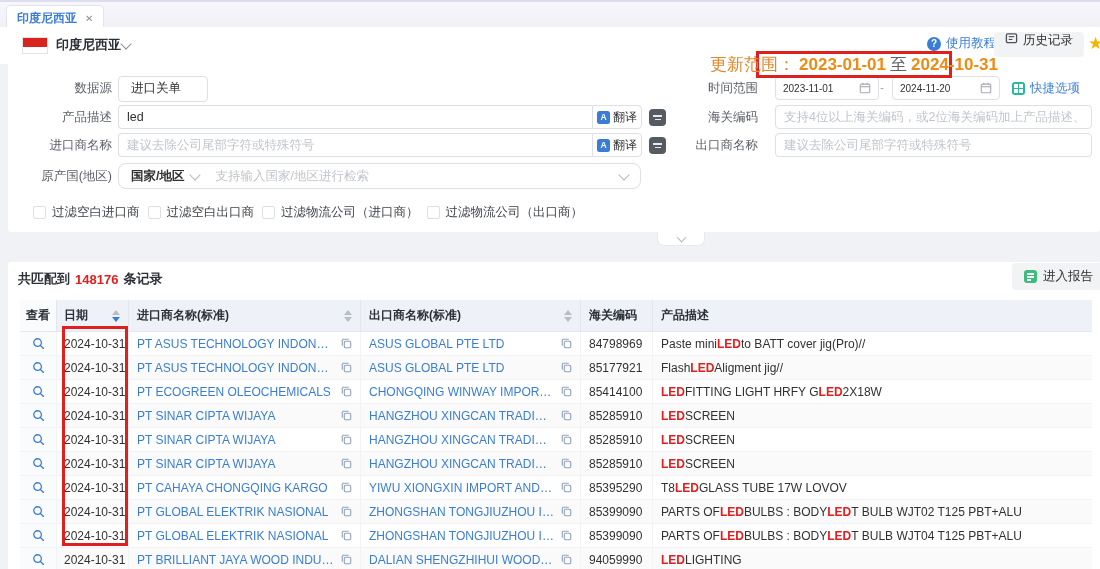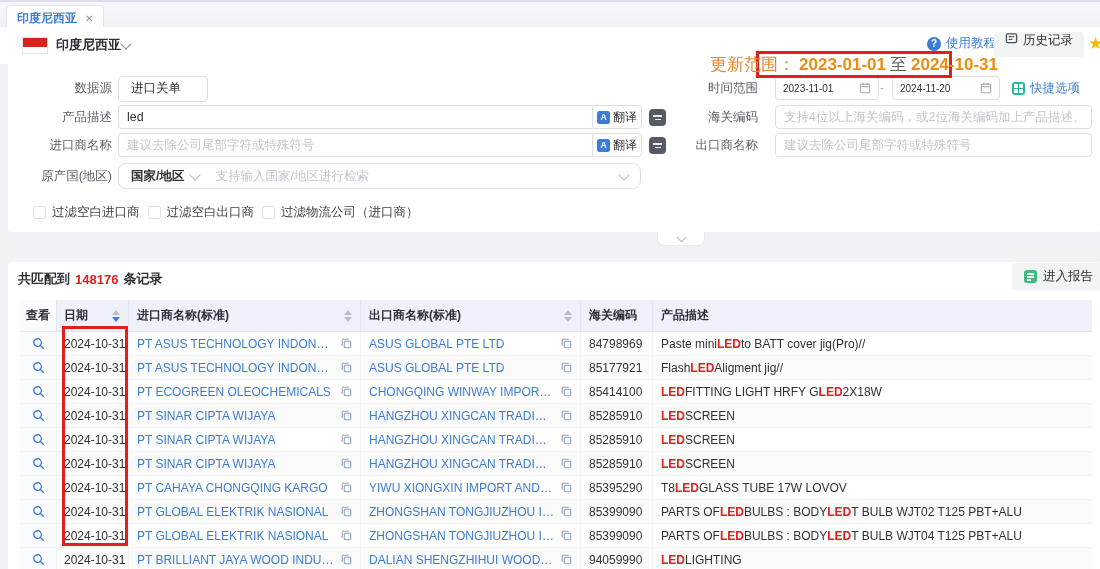--- a/index.html
+++ b/index.html
@@ -271,20 +271,24 @@
           <span>过滤空白进口商</span>
         </span>
         <span class="cbitem">
           <span class="cbbox"></span>
           <span>过滤空白出口商</span>
         </span>
         <span class="cbitem">
           <span class="cbbox"></span>
           <span>过滤物流公司（进口商）</span>
         </span>
+        <span class="cbitem">
+          <span class="cbbox"></span>
+          <span>过滤物流公司（出口商）</span>
+        </span>
       </div>
   </div>
 
   <div class="collapse-tab">
       <span class="chev"></span>
     </div>
 
   <div class="rcard">
     <div class="count">
       <span>共匹配到</span>

